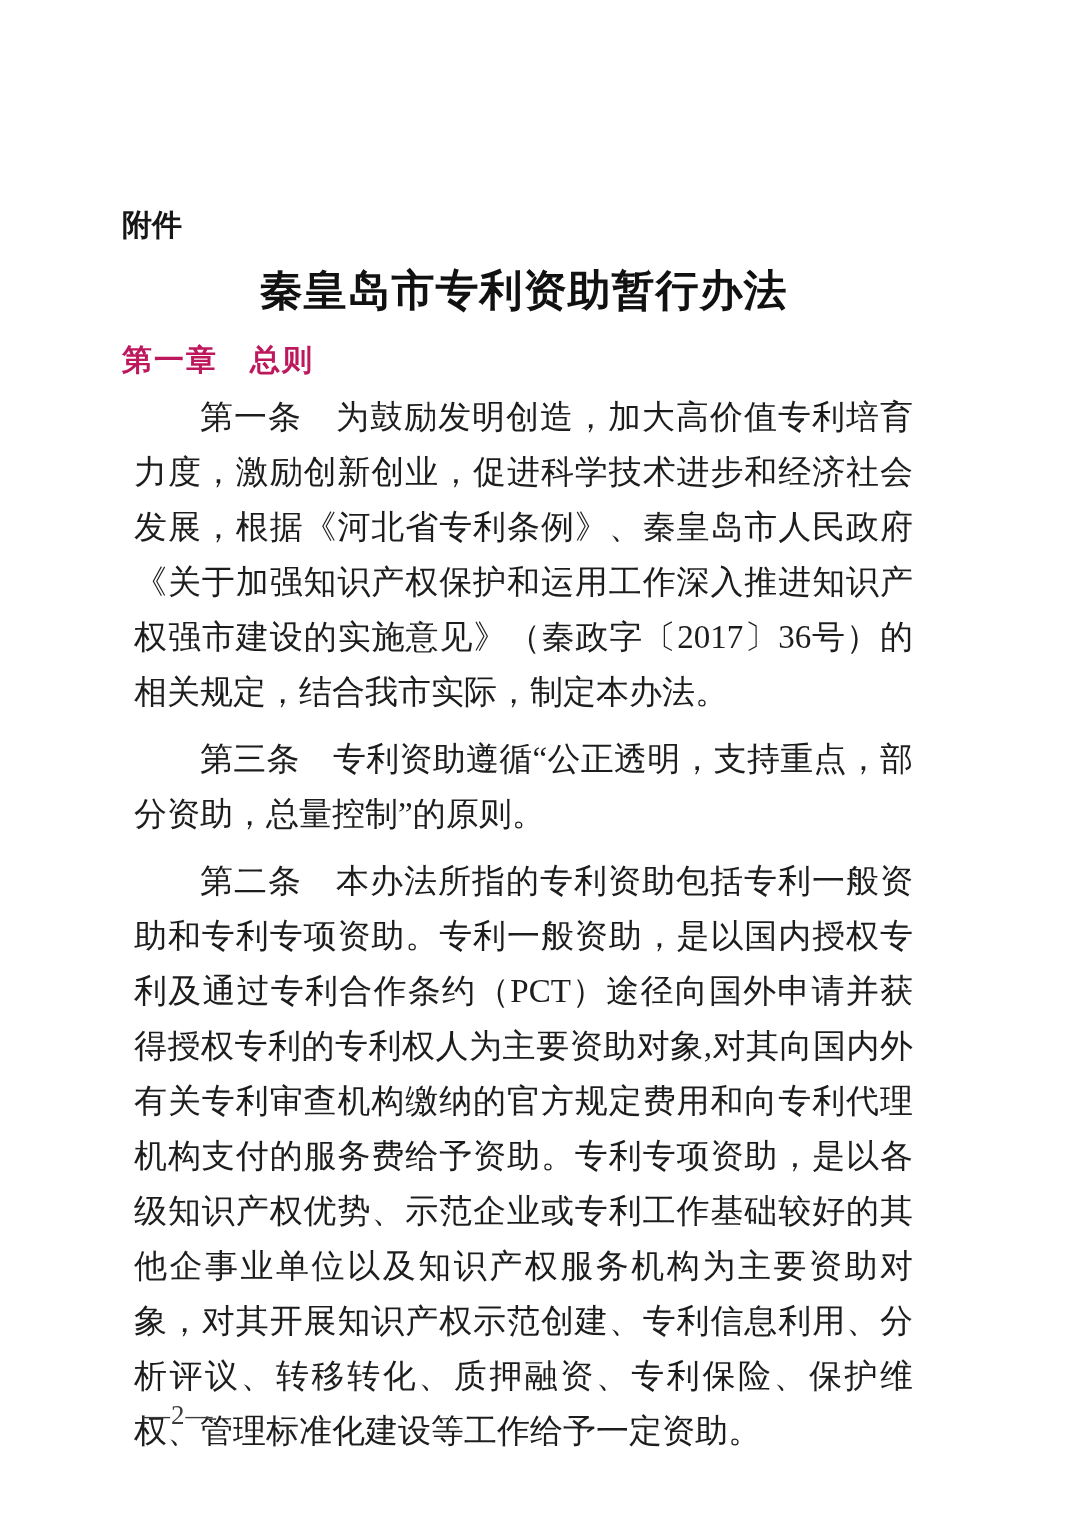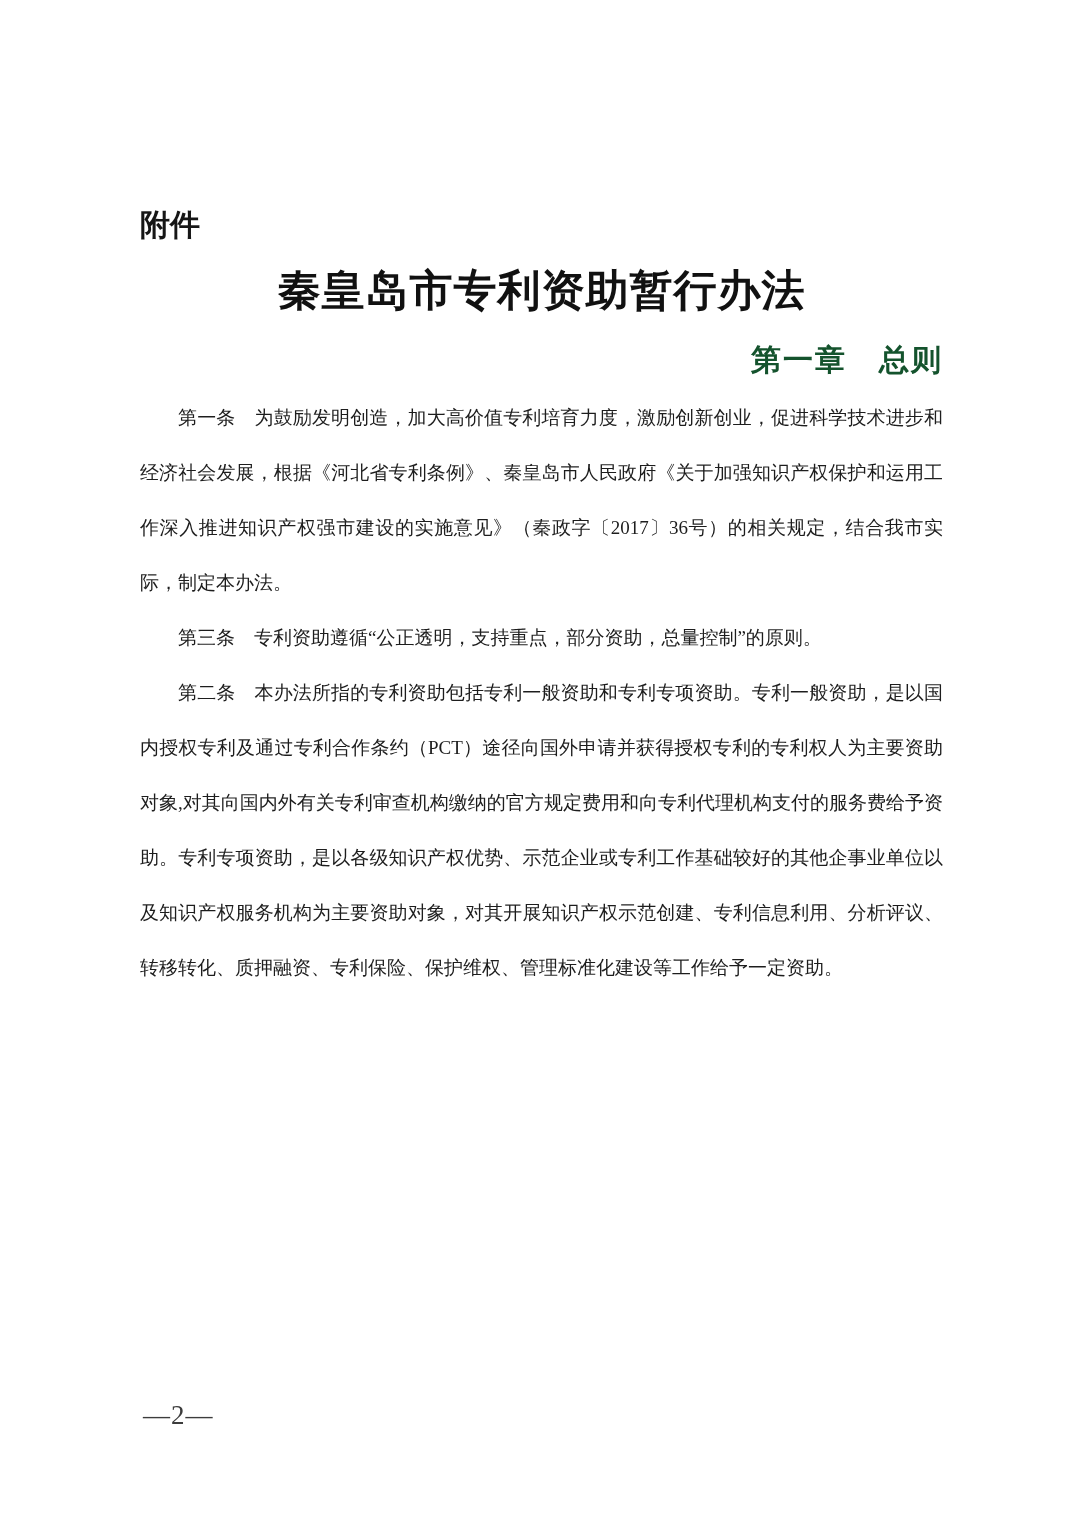--- a/index.html
+++ b/index.html
@@ -12,21 +12,21 @@
     width: 1080px;
     height: 1527px;
     margin: 0 auto;
     background: #ffffff;
     overflow: hidden;
     font-family: "Liberation Serif", "DejaVu Serif", serif;
     color: #1d1d1d;
   }
   .content {
     position: absolute;
-    left: 140px;
+    left: 122px;
     width: 803px;
     top: 208px;
   }
   .attachment-label {
     font-family: "Liberation Sans", "DejaVu Sans", sans-serif;
     font-weight: 600;
     font-size: 30px;
     line-height: 34px;
     color: #161616;
   }
@@ -34,33 +34,33 @@
     margin-top: 24px;
     text-align: center;
     font-size: 43px;
     font-weight: 700;
     line-height: 50px;
     letter-spacing: 1px;
     color: #111111;
   }
   .chapter-heading {
     margin-top: 26px;
-    text-align: right;
+    text-align: left;
     font-size: 30px;
     font-weight: 700;
     line-height: 36px;
     letter-spacing: 2px;
-    color: #14532d;
+    color: #be185d;
   }
   .body-text {
     margin-top: 12px;
   }
   .body-text p {
-    margin: 0;
-    font-size: 19px;
+    margin: 12px;
+    font-size: 33px;
     line-height: 55px;
     text-align: justify;
     text-justify: inter-character;
     text-indent: 2em;
     color: #1d1d1d;
   }
   .page-number {
     position: absolute;
     left: 143px;
     top: 1398px;

